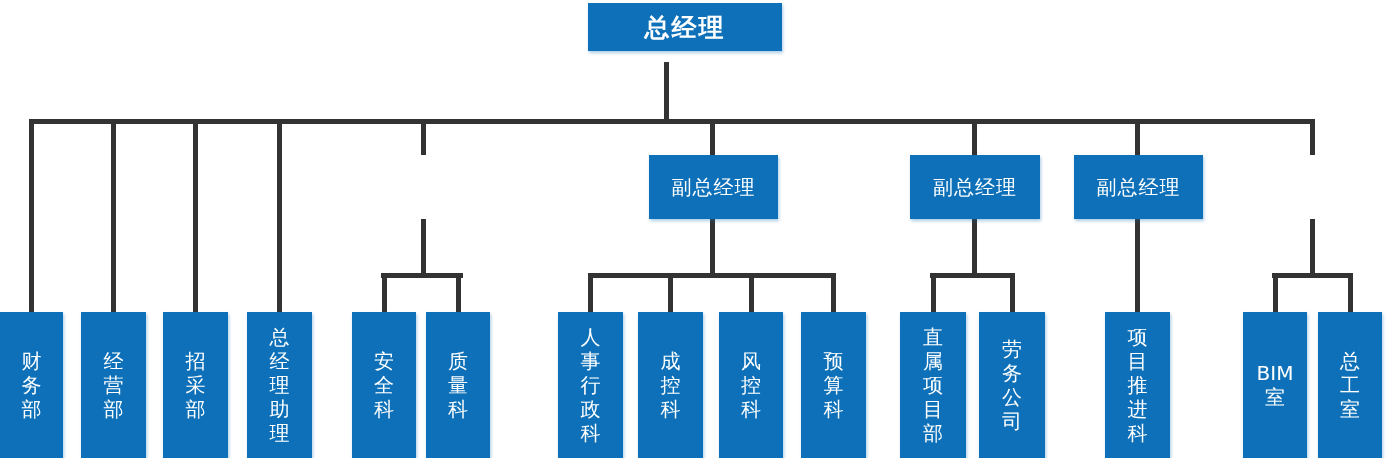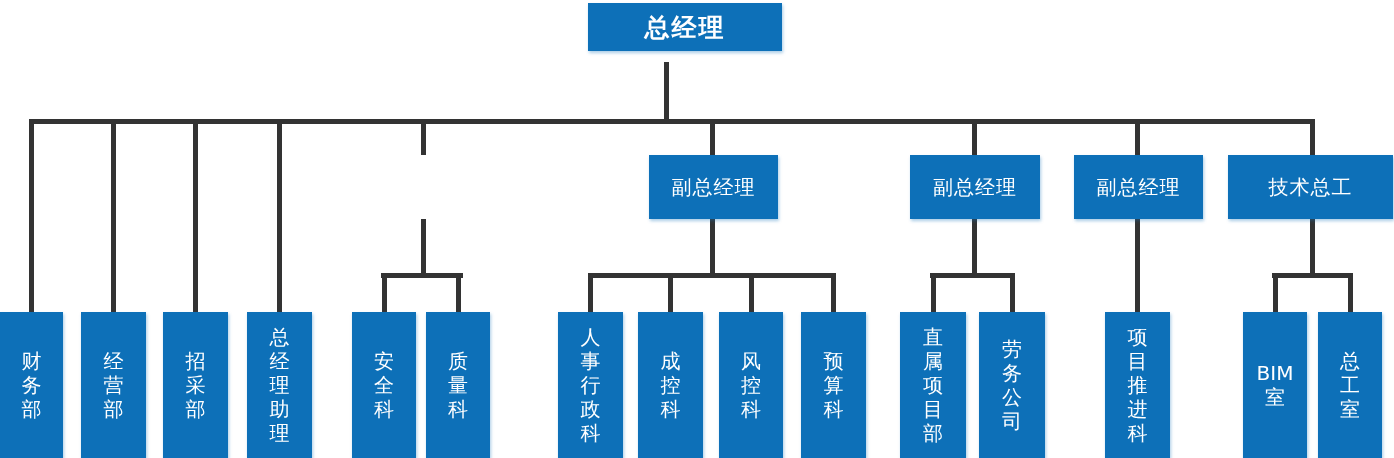--- a/index.html
+++ b/index.html
@@ -67,21 +67,20 @@
   <div class="ln" style="left:1310px; top:219px; width:5px; height:59px;"></div>
   <div class="ln" style="left:1272px; top:273px; width:81px; height:5px;"></div>
   <div class="ln" style="left:1273px; top:273px; width:5px; height:39px;"></div>
   <div class="ln" style="left:1348px; top:273px; width:5px; height:39px;"></div>
 
   <div class="node root-node" style="left:570px; top:3px; width:194px; height:48px;margin-left:18px;">总经理</div>
 
   <div class="node l2-node" style="left:649px; top:155px; width:129px; height:64px;">副总经理</div>
   <div class="node l2-node" style="left:910px; top:155px; width:130px; height:64px;">副总经理</div>
   <div class="node l2-node" style="left:1074px; top:155px; width:129px; height:64px;">副总经理</div>
-  <div class="node l2-node" style="left:1228px; top:155px; width:165px; height:64px;">技术总工</div>
 
   <div class="node l3-node" style="left:0px;   top:312px; width:63px; height:146px;">
       <div>财</div>
       <div>务</div>
       <div>部</div>
     </div>
   <div class="node l3-node" style="left:81px;  top:312px; width:65px; height:146px;">
       <div>经</div>
       <div>营</div>
       <div>部</div>

